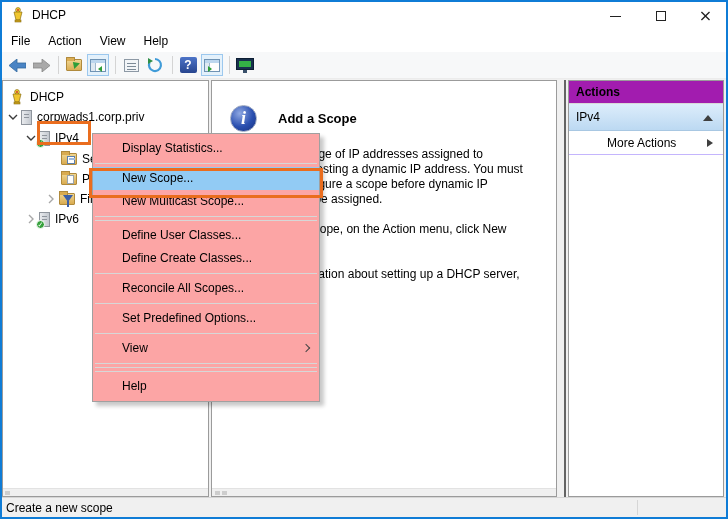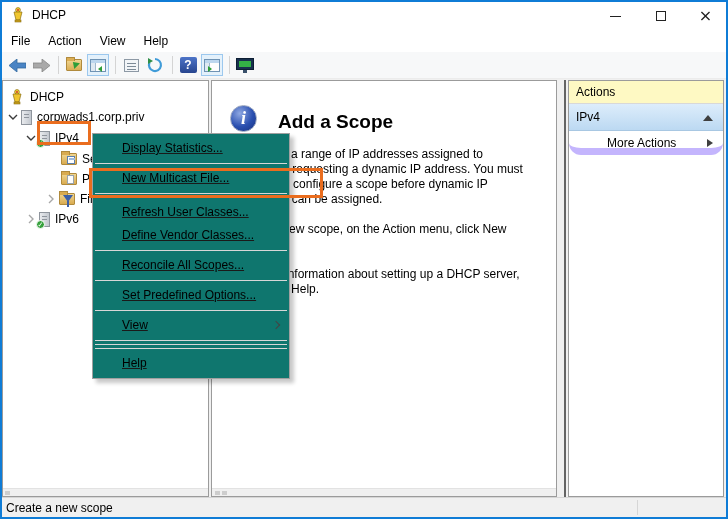--- a/index.html
+++ b/index.html
@@ -67,39 +67,39 @@
   .ov-page { position:absolute; right:2px; top:1px; width:7px; height:9px; background:#fdfdfd; border:1px solid #97a3ae; }
   .ov-funnel { position:absolute; right:1px; top:1px; width:0; height:0; border-left:5px solid transparent; border-right:5px solid transparent; border-top:7px solid #3a5fa8; }
   .ov-funnel:after { content:""; position:absolute; left:-1px; top:-1px; width:2px; height:6px; background:#3a5fa8; }
   .gold-ico { width:16px; height:16px; flex:none; }
 
   
   .info-ico { position:absolute; left:18px; top:24px; width:27px; height:27px; border-radius:50%;
               background:radial-gradient(circle at 35% 30%, #8fa8e2, #2a4fb0 55%, #16307e); border:1px solid #9aa6c0;
               color:#fff; font-family:"Liberation Serif","DejaVu Serif",serif; font-style:italic; font-weight:bold; font-size:18px;
               display:flex; align-items:center; justify-content:center; }
-  .c-head { position:absolute; left:66px; top:30px; font-weight:bold; font-size:19px; color:#000; }
+  .c-head { position:absolute; left:66px; top:30px; font-weight:bold; font-size:13px; color:#000; }
   .c-body { position:absolute; left:21px; top:66px; line-height:15px; color:#000; }
   .c-body .para { margin-bottom:15px; }
 
   
-  .a-header { height:23px; line-height:23px; font-weight:normal; padding-left:7px; background:#fef9c3; border-bottom:1px solid #d8d8d8; color:#000; }
+  .a-header { height:23px; line-height:23px; font-weight:bold; padding-left:7px; background:#a21caf; border-bottom:1px solid #d8d8d8; color:#000; }
   .a-group { position:relative; height:27px; line-height:27px; padding-left:7px; background:linear-gradient(#ddedfb,#bcd9f2); border-bottom:1px solid #a8c7e2; color:#000; }
   .a-collapse { position:absolute; right:10px; top:11px; width:0; height:0; border-left:5px solid transparent; border-right:5px solid transparent; border-bottom:6px solid #3f3f3f; }
-  .a-item { position:relative; height:24px; line-height:24px; padding-left:38px; color:#000; border-bottom:7px solid #c4b5fd;border-radius:12px; }
+  .a-item { position:relative; height:24px; line-height:24px; padding-left:38px; color:#000; border-bottom:1px solid #c4b5fd; }
   .a-sub { position:absolute; right:10px; top:8px; width:0; height:0; border-top:4px solid transparent; border-bottom:4px solid transparent; border-left:6px solid #3f3f3f; }
 
   
   .statusbar { position:absolute; left:0; top:497px; width:728px; height:20px; background:#f0f0f0; border-top:1px solid #d6d6d6; z-index:5; }
   .statusbar .stext { position:absolute; left:6px; top:3px; color:#000; }
   .statusbar .sdiv { position:absolute; left:637px; top:2px; width:1px; height:15px; background:#d6d6d6; }
 
   
-  .ctxmenu { position:absolute; left:92px; top:133px; width:198px; background:#0f766e; border:1px solid #a0a0a0;
-             box-shadow:4px 4px 4px rgba(0,0,0,0.22); z-index:10; padding:3px 0;text-decoration:underline; }
+  .ctxmenu { position:absolute; left:92px; top:133px; width:228px; background:#fca5a5; border:1px solid #a0a0a0;
+             box-shadow:4px 4px 4px rgba(0,0,0,0.22); z-index:10; padding:3px 0; }
   .mi { position:relative; height:23px; line-height:23px; padding-left:29px; color:#000; white-space:nowrap; }
   .mi.hl { background:#92cbf4; }
   .msep { border-top:1px solid #d7d7d7; margin:3px 2px; height:0; }
   .mi .subarrow { position:absolute; right:10px; top:8px; width:6px; height:6px; border-top:1px solid #444; border-right:1px solid #444; transform:rotate(45deg); }
 
   
   .anno { position:absolute; border:3px solid #ea6d1e; z-index:20; pointer-events:none; }
   .anno-ipv4 { left:37px; top:121px; width:54px; height:24px; }
   .anno-newscope { left:89px; top:168px; width:234px; height:30px; }
 </style>
@@ -310,25 +310,26 @@
       <div class="a-item">
         <span>More Actions</span>
         <span class="a-sub"></span>
       </div>
     </div>
   </div>
 
   <div class="ctxmenu">
     <div class="mi">Display Statistics...</div>
     <div class="msep"></div>
-    <div class="mi">New Multicast File...</div>
-    <div class="msep"></div>
-    <div class="msep"></div>
-    <div class="mi">Refresh User Classes...</div>
-    <div class="mi">Define Vendor Classes...</div>
+    <div class="mi hl">New Scope...</div>
+    <div class="mi">New Multicast Scope...</div>
+    <div class="msep"></div>
+    <div class="msep"></div>
+    <div class="mi">Define User Classes...</div>
+    <div class="mi">Define Create Classes...</div>
     <div class="msep"></div>
     <div class="mi">Reconcile All Scopes...</div>
     <div class="msep"></div>
     <div class="mi">Set Predefined Options...</div>
     <div class="msep"></div>
     <div class="mi"><span>View</span><span class="subarrow"></span></div>
     <div class="msep"></div>
     <div class="msep"></div>
     <div class="msep"></div>
     <div class="mi">Help</div>

